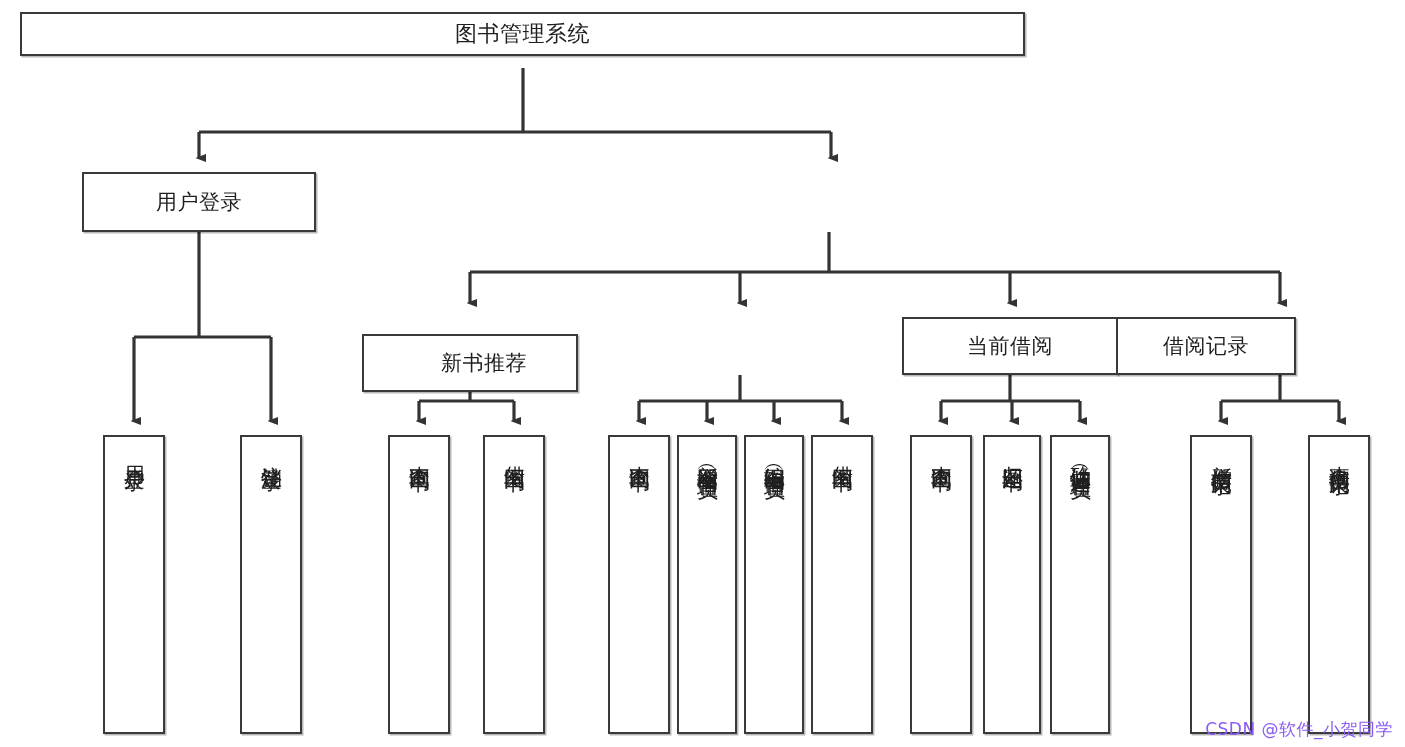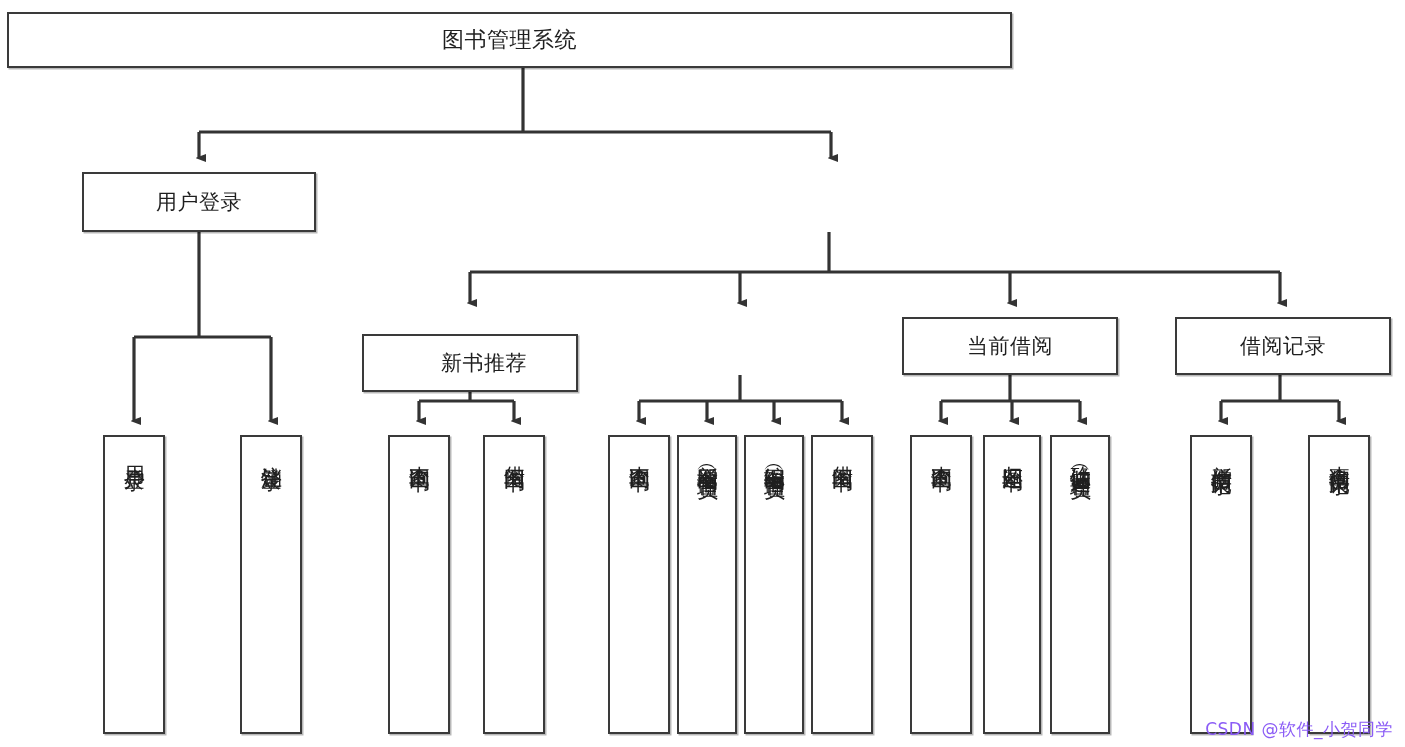--- a/index.html
+++ b/index.html
@@ -121,35 +121,35 @@
       <path d="M1012,401 L1012,421" marker-end="url(#arrow)"></path>
       <path d="M1080,401 L1080,421" marker-end="url(#arrow)"></path>
 
       <path d="M1280,375 L1280,401"></path>
       <path d="M1221,401 L1339,401"></path>
       <path d="M1221,401 L1221,421" marker-end="url(#arrow)"></path>
       <path d="M1339,401 L1339,421" marker-end="url(#arrow)"></path>
     </g>
   </svg>
 
-  <div class="node root" style="left:7px; top:12px; width:1005px; height:56px;">
+  <div class="node root" style="left:20px; top:12px; width:1005px; height:44px;">
     <span class="label">图书管理系统</span>
   </div>
 
   <div class="node level2" style="left:82px; top:172px; width:234px; height:60px;">
     <span class="label">用户登录</span>
   </div>
 
   <div class="node level3" style="left:362px; top:334px; width:216px; height:58px;padding-left:28px;">
     <span class="label">新书推荐</span>
   </div>
   <div class="node level3" style="left:902px; top:317px; width:216px; height:58px;">
     <span class="label">当前借阅</span>
   </div>
-  <div class="node level3" style="left:1175px; top:317px; width:216px; height:58px;">
+  <div class="node level3" style="left:1116px; top:317px; width:180px; height:58px;">
     <span class="label">借阅记录</span>
   </div>
 
   <div class="node leaf" style="left:103px; top:435px; width:62px; height:299px;">
     <span class="label">用户登录</span>
   </div>
   <div class="node leaf" style="left:240px; top:435px; width:62px; height:299px;">
     <span class="label">注销登录</span>
   </div>
 

